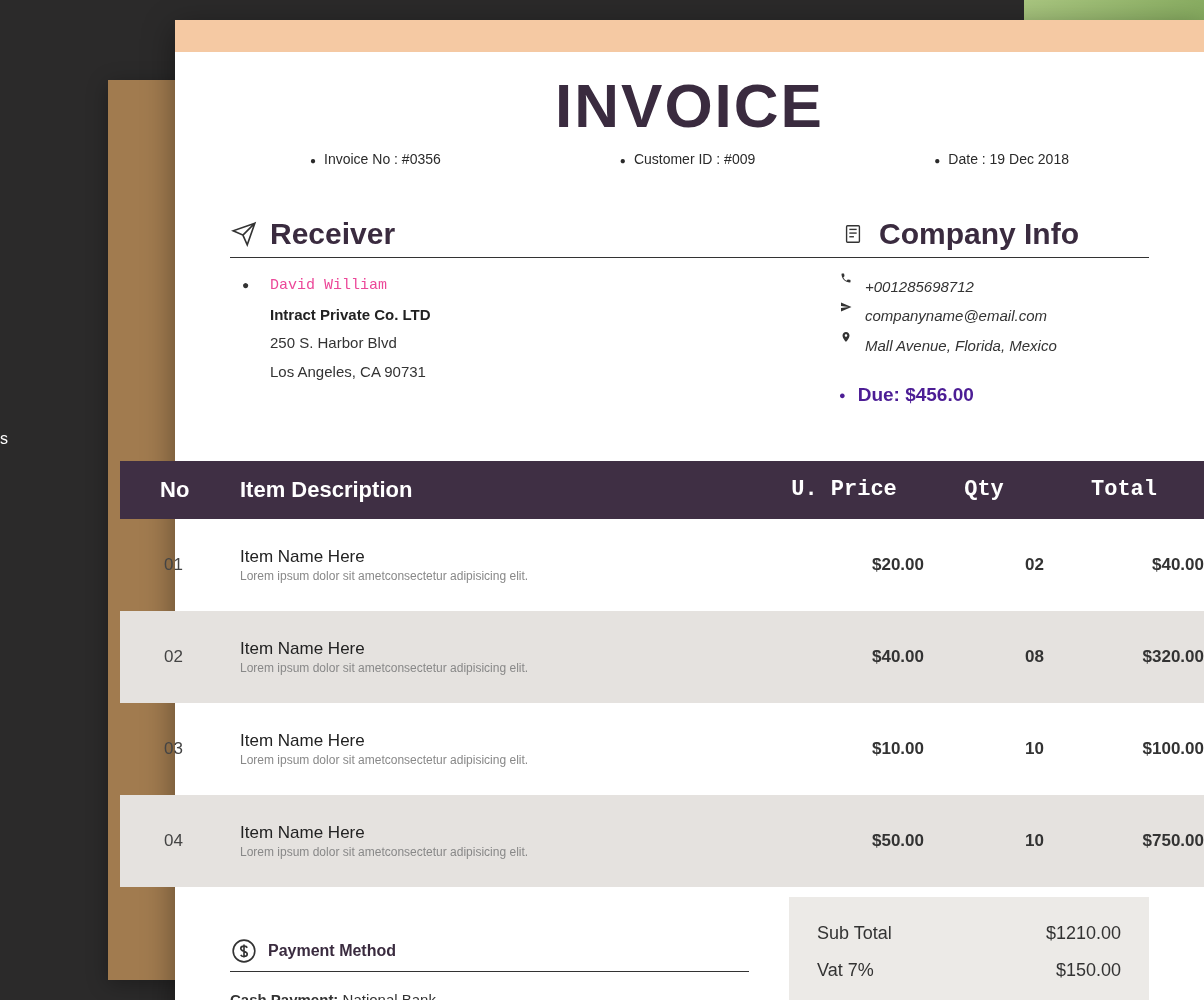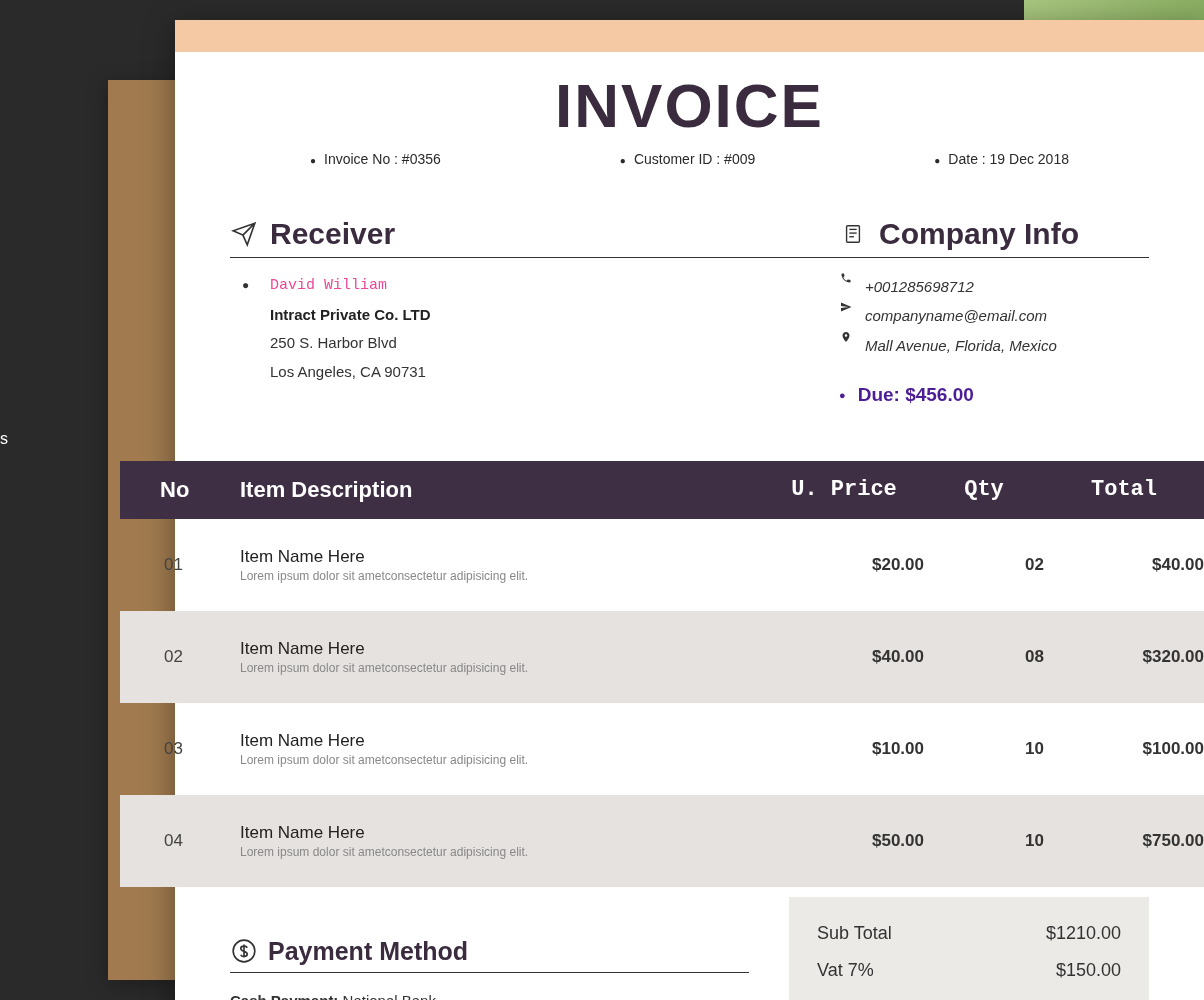--- a/index.html
+++ b/index.html
@@ -182,21 +182,21 @@
 .payment-block { flex: 1; padding-top: 40px; }
 .payment-header {
   display: flex;
   align-items: center;
   gap: 10px;
   border-bottom: 1.5px solid #333;
   padding-bottom: 6px;
   margin-bottom: 14px;
 }
 .payment-title {
-  font-size: 25px;
+  font-size: 16px;
   font-weight: 800;
   color: #3a2b3f;
 }
 .payment-line {
   font-size: 15px;
   color: #333;
   line-height: 1.9;
 }
 .payment-line b { font-weight: 700; }
 .totals-block {

